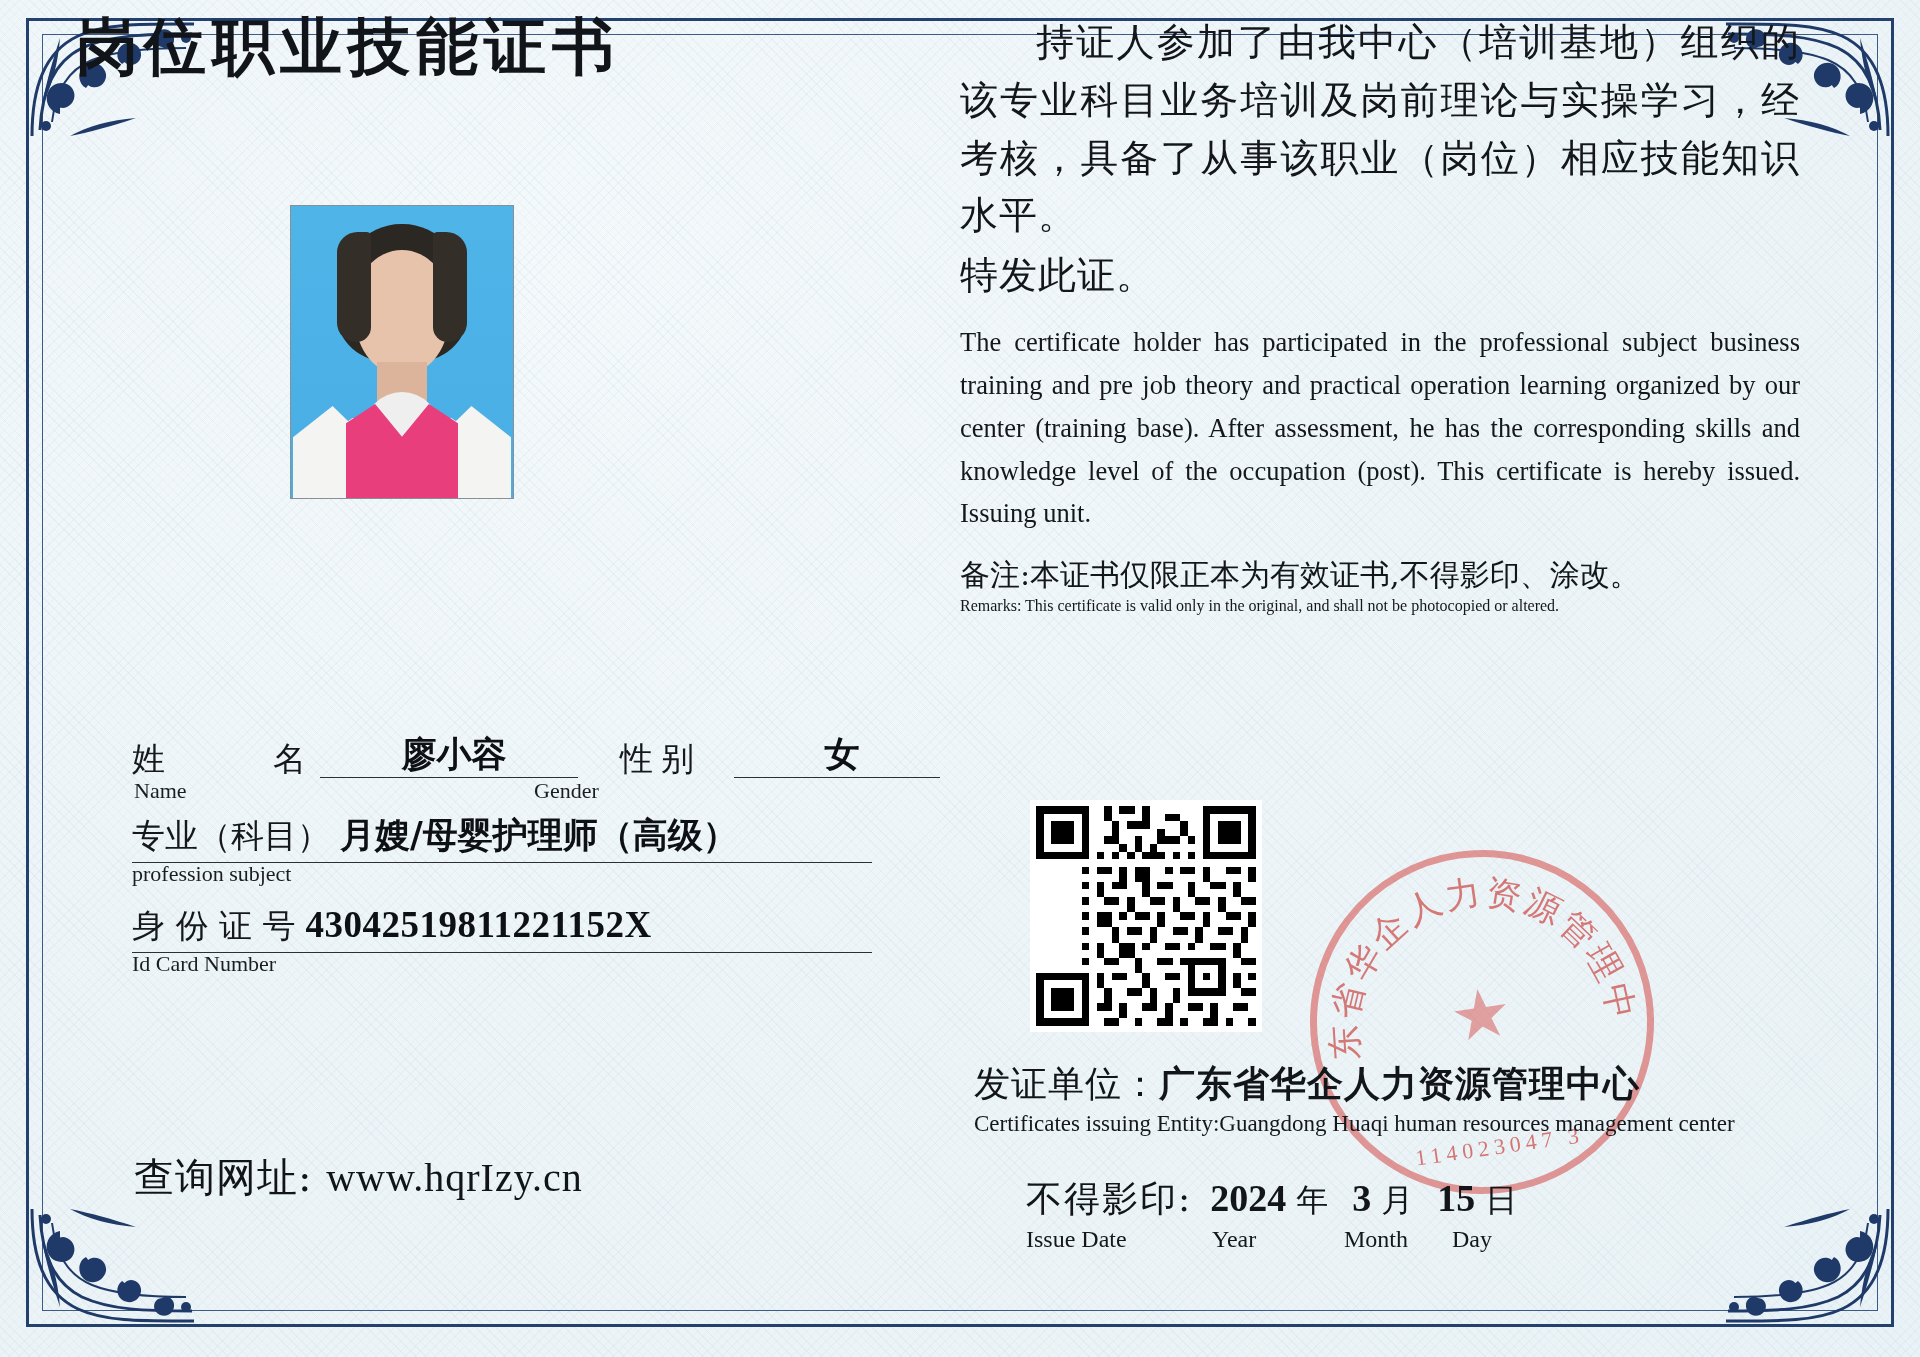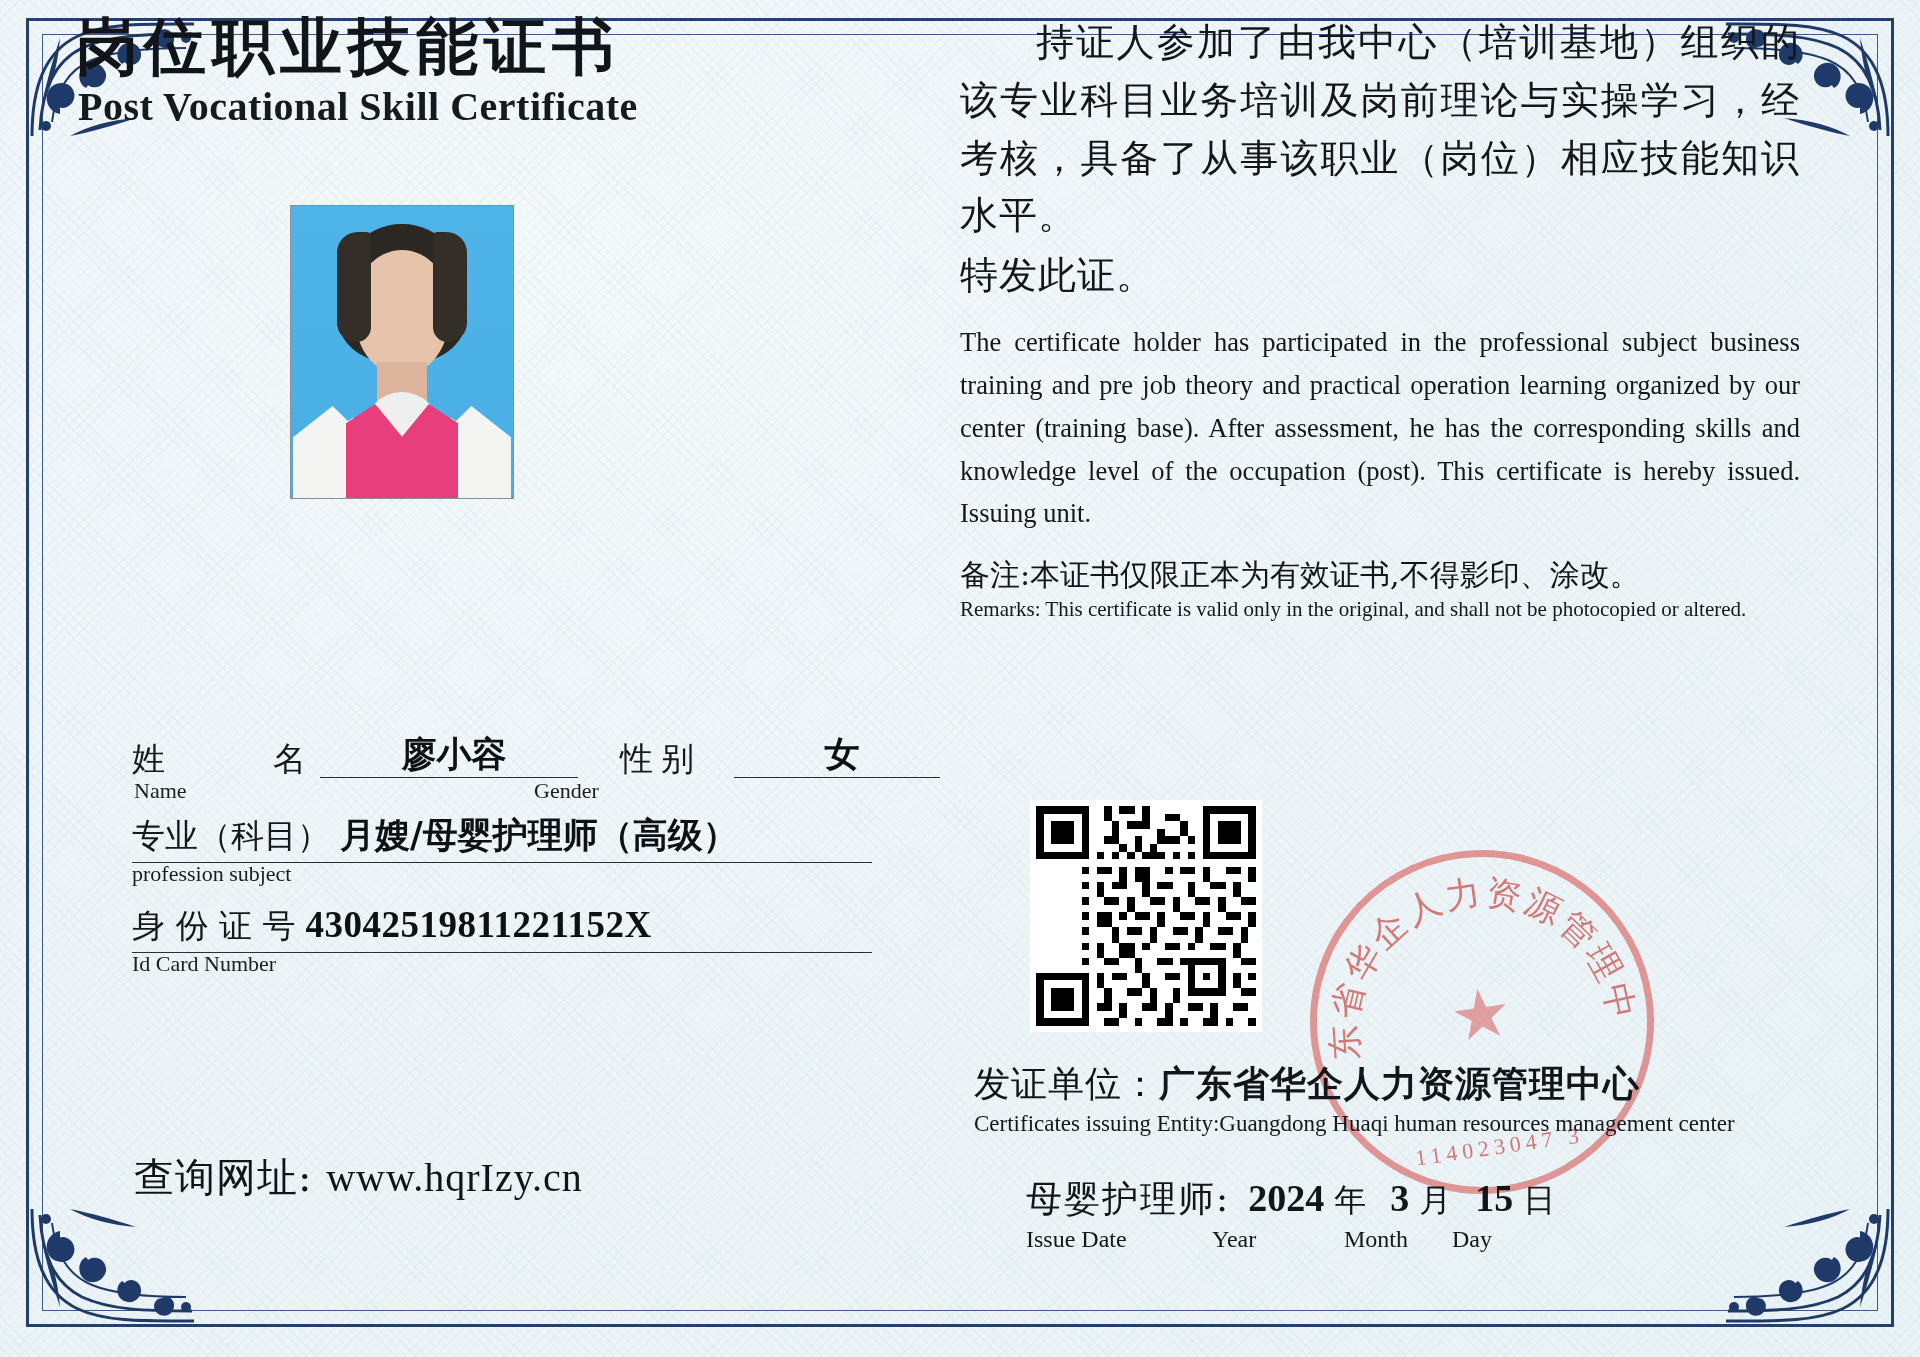--- a/index.html
+++ b/index.html
@@ -283,21 +283,21 @@
 
   .remarks-cn {
     font-family: "DejaVu Serif", "Liberation Serif", serif;
     font-size: 30px;
     color: #13161a;
     margin-top: 20px;
     letter-spacing: 0px;
   }
   .remarks-en {
     font-family: "Liberation Serif", serif;
-    font-size: 21px;
+    font-size: 16px;
     color: #14171b;
     margin-top: 1px;
   }
 
   
   .qr {
     position: absolute;
     left: 1030px;
     top: 800px;
     width: 232px;
@@ -492,21 +492,20 @@
         <circle cx="160" cy="20" r="5"></circle>
         <circle cx="20" cy="108" r="5"></circle>
         <path d="M44 118 c18 -10 40 -16 66 -18 c-24 8 -46 14 -66 18z"></path>
         <path d="M16 86 c10 -18 16 -40 18 -66 c-8 24 -14 46 -18 66z"></path>
       </g>
     </svg>
   </div>
 
   <div class="col-left">
     <h1 class="title-cn">岗位职业技能证书</h1>
-    <h2 class="title-en">Post Vocational Skill Certificate</h2>
   </div>
 
   <div class="photo-wrap">
     <div class="photo-body"></div>
     <div class="photo-shoulder-l"></div>
     <div class="photo-shoulder-r"></div>
     <div class="photo-hair"></div>
     <div class="photo-face"></div>
     <div class="photo-hair-front-l"></div>
     <div class="photo-hair-front-r"></div>
@@ -725,21 +724,21 @@
     <div class="issuer-cn">
       <span>发证单位：</span><span class="bold">广东省华企人力资源管理中心</span>
     </div>
     <div class="issuer-en">
       <span>Certificates issuing Entity:</span><span>Guangdong Huaqi human resources management center</span>
     </div>
   </div>
 
   <div class="issue-date">
     <div class="date-line">
-      <span class="dlabel">母婴护理师:</span>
+      <span class="dlabel">不得影印:</span>
       <span class="num">2024</span>
       <span class="unit">年</span>
       <span class="num">3</span>
       <span class="unit">月</span>
       <span class="num">15</span>
       <span class="unit">日</span>
     </div>
     <div class="date-sub">
       <span class="s1">Issue Date</span>
       <span class="s2">Year</span>

